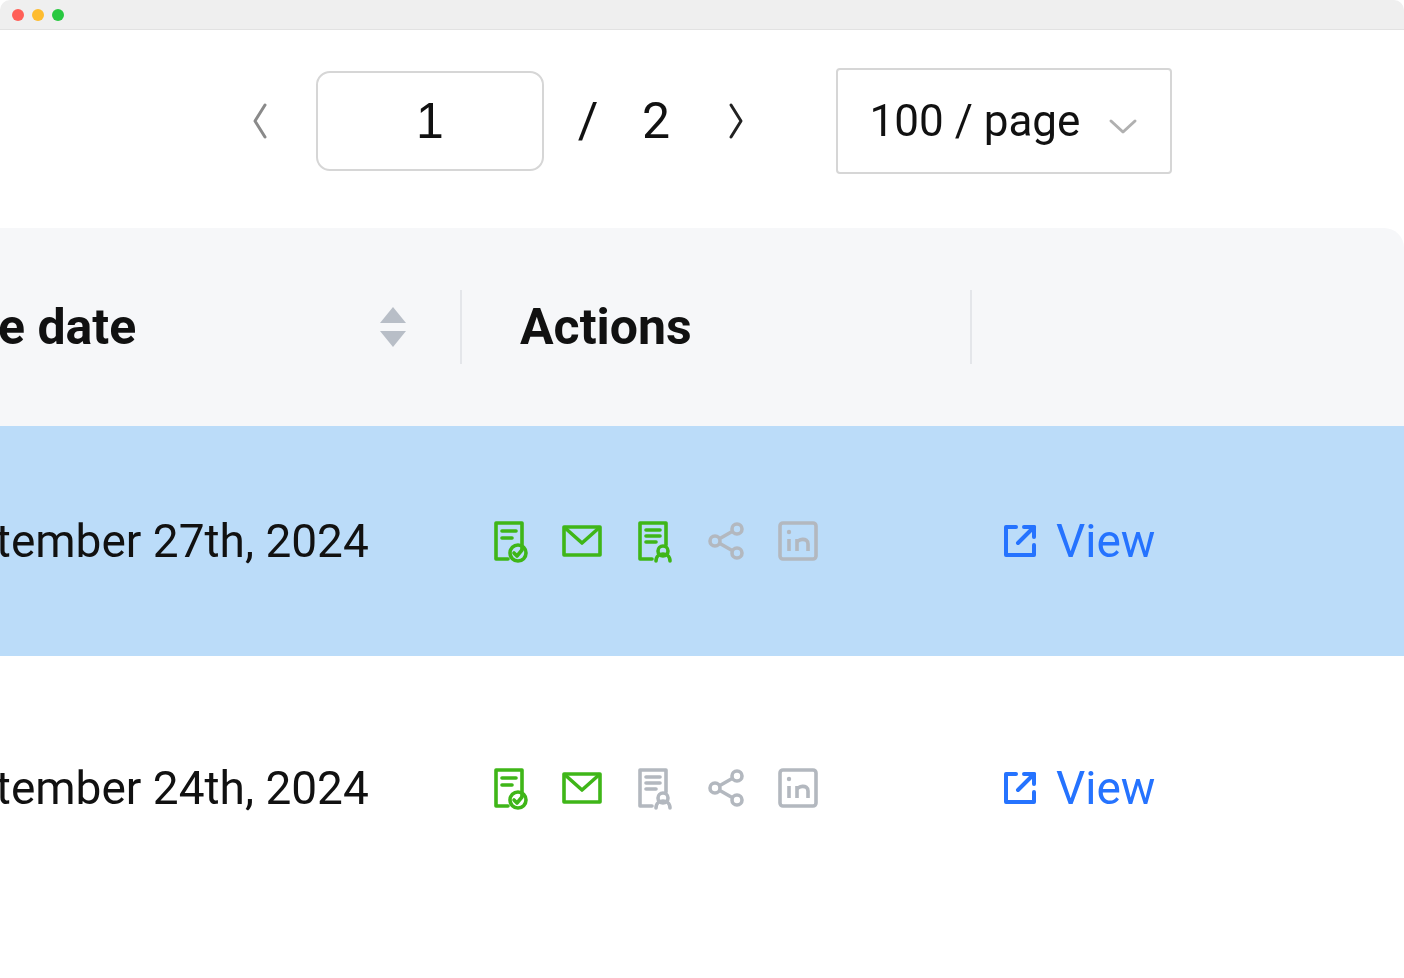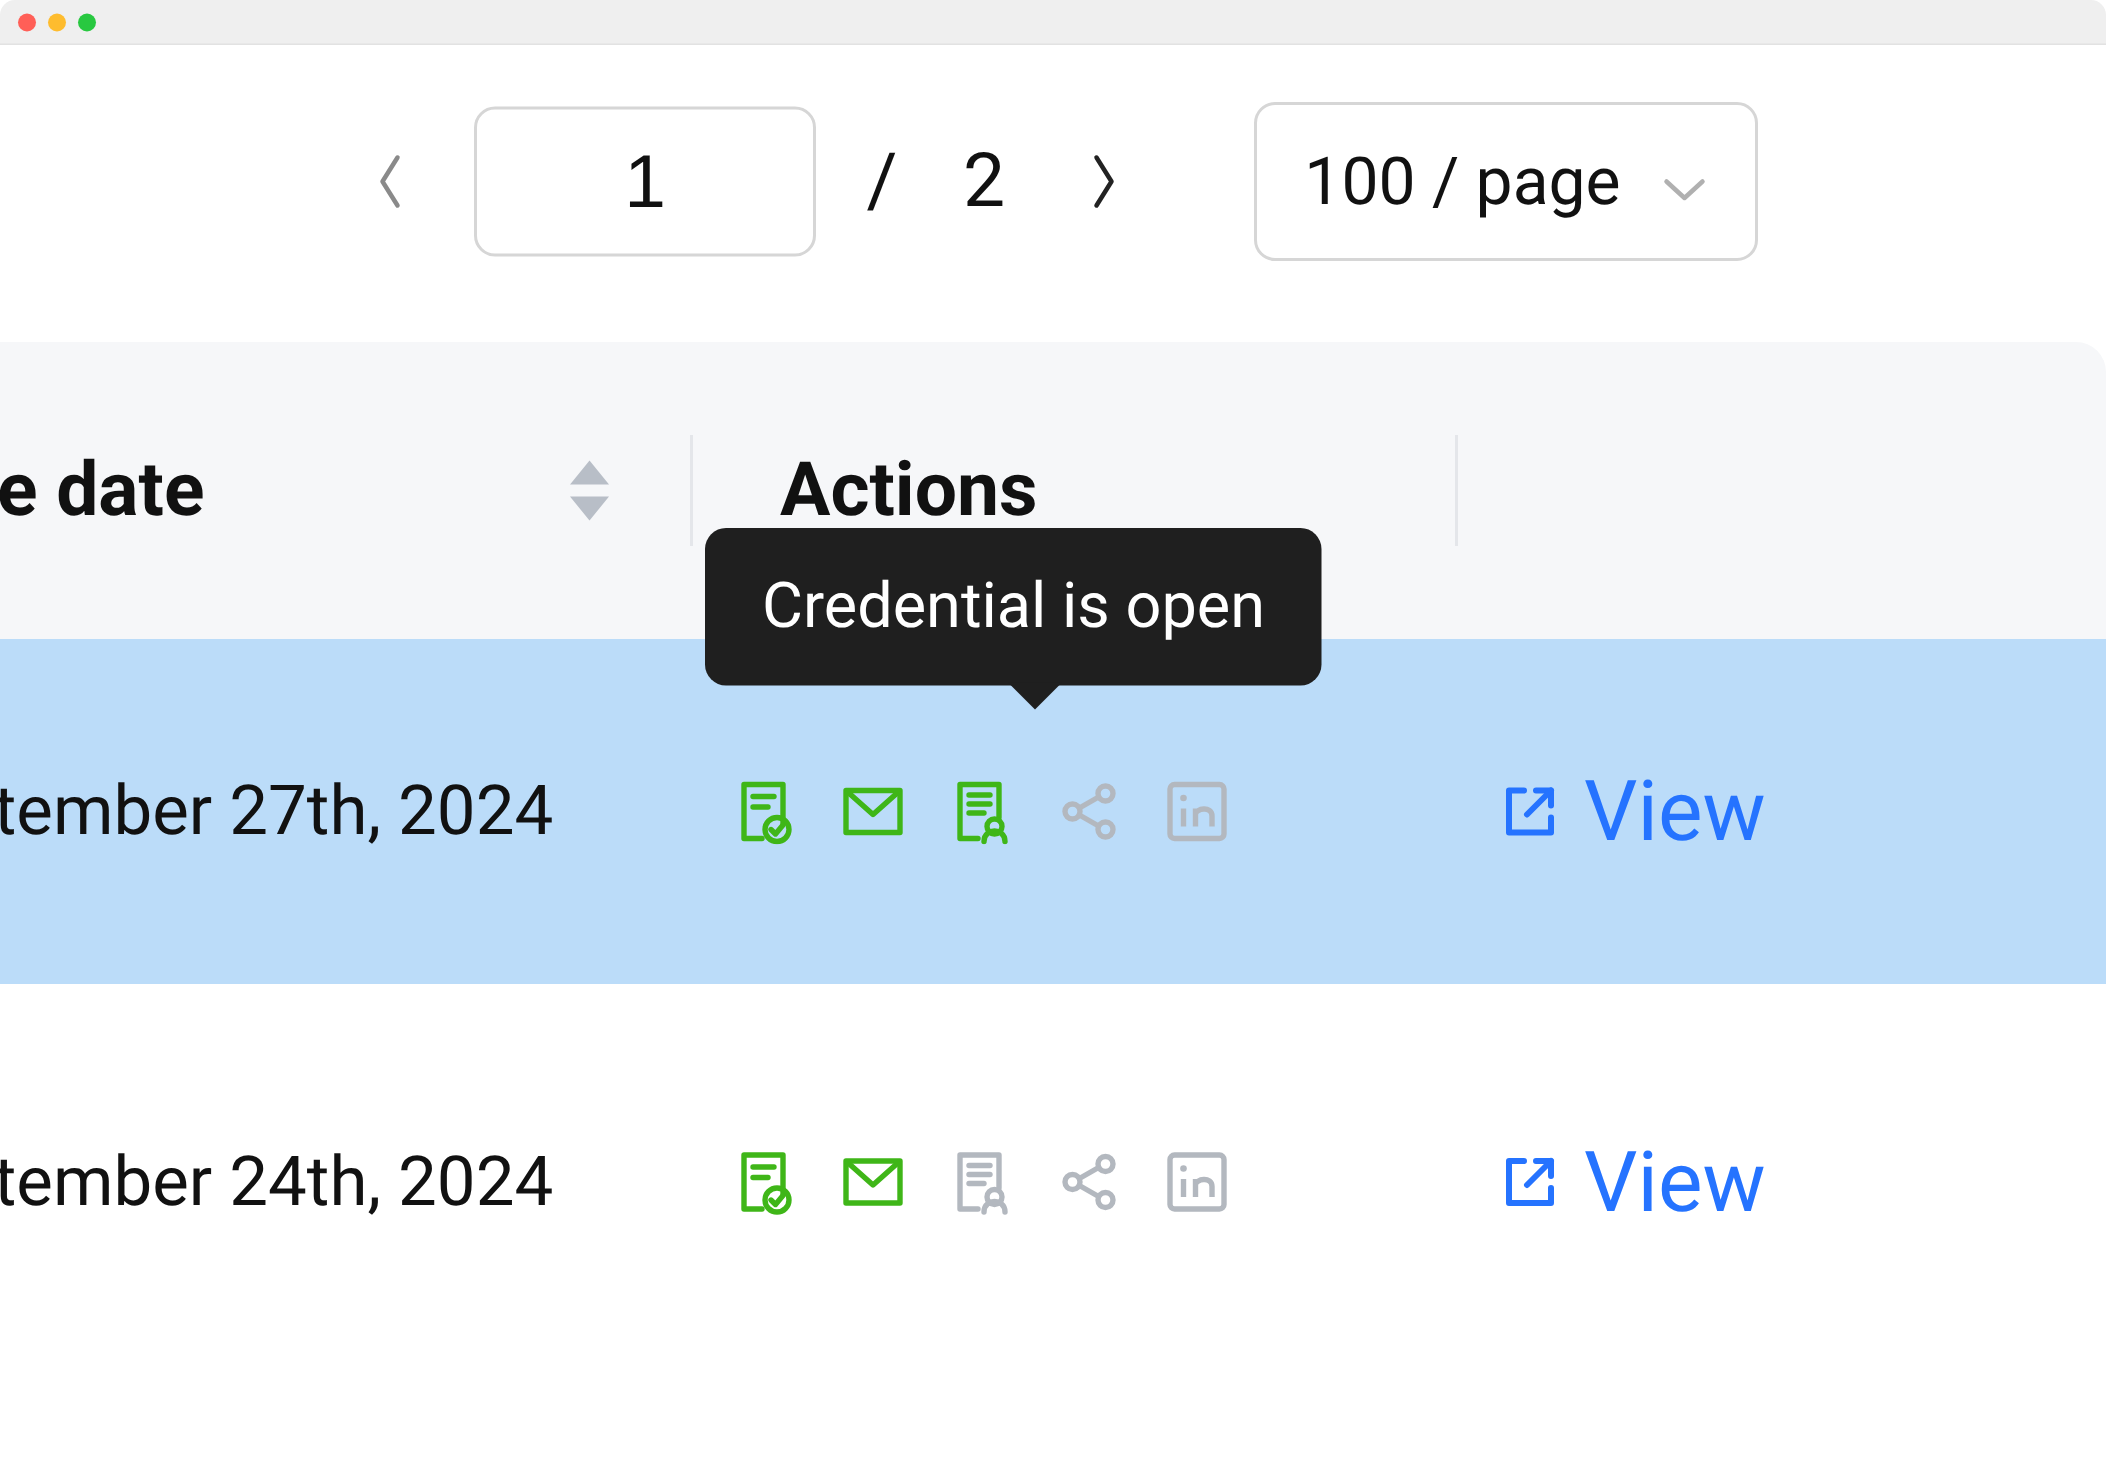--- a/index.html
+++ b/index.html
@@ -77,21 +77,21 @@
   }
   .chev-next {
     margin-left: 4px;
     margin-right: 80px;
     color: #222;
   }
   .page-size {
     width: 336px;
     height: 106px;
     border: 2px solid #d6d6d6;
-    border-radius: 14px;
+    border-radius: 4px;
     display: flex;
     align-items: center;
     justify-content: center;
     font-size: 44px;
     color: #111;
     background: #fff;
     gap: 28px;
   }
   .page-size .caret { color: #b0b0b0; }
   .page-size .caret svg { width: 30px; height: 20px; }
@@ -217,21 +217,21 @@
     display: flex;
     align-items: center;
     gap: 28px;
   }
   .cell-actions {
     flex: 1;
     padding-left: 60px;
     display: flex;
     align-items: center;
     color: #2573ff;
-    font-size: 56px;
+    font-size: 46px;
     gap: 14px;
   }
   .status-icon {
     width: 44px; height: 44px;
     display: inline-flex;
   }
   .status-icon svg { width: 44px; height: 44px; }
   .ic-green { color: #3fb618; }
   .ic-gray  { color: #b3b8bf; }
   .view-link { display: flex; align-items: center; gap: 16px; cursor: pointer; }
@@ -282,21 +282,20 @@
         </svg>
       </span>
     </div>
     <div class="col-actions-h">
       <h2>Actions</h2>
     </div>
     <div class="vdiv d1"></div>
     <div class="vdiv d2"></div>
   </div>
 
-  <div class="tooltip">Credential is open</div>
 
   <div class="row sel">
     <div class="cell-date">ptember 27th, 2024</div>
     <div class="cell-status">
       <span class="status-icon ic-green">
         <svg viewBox="0 0 44 44" fill="none" stroke="currentColor" stroke-width="3.6" stroke-linecap="round" stroke-linejoin="round">
           <path d="M8 4 H34 V30 M8 4 V40 H20"></path>
           <line x1="14" y1="12" x2="28" y2="12"></line>
           <line x1="14" y1="19" x2="24" y2="19"></line>
           <circle cx="30" cy="34" r="8"></circle>

